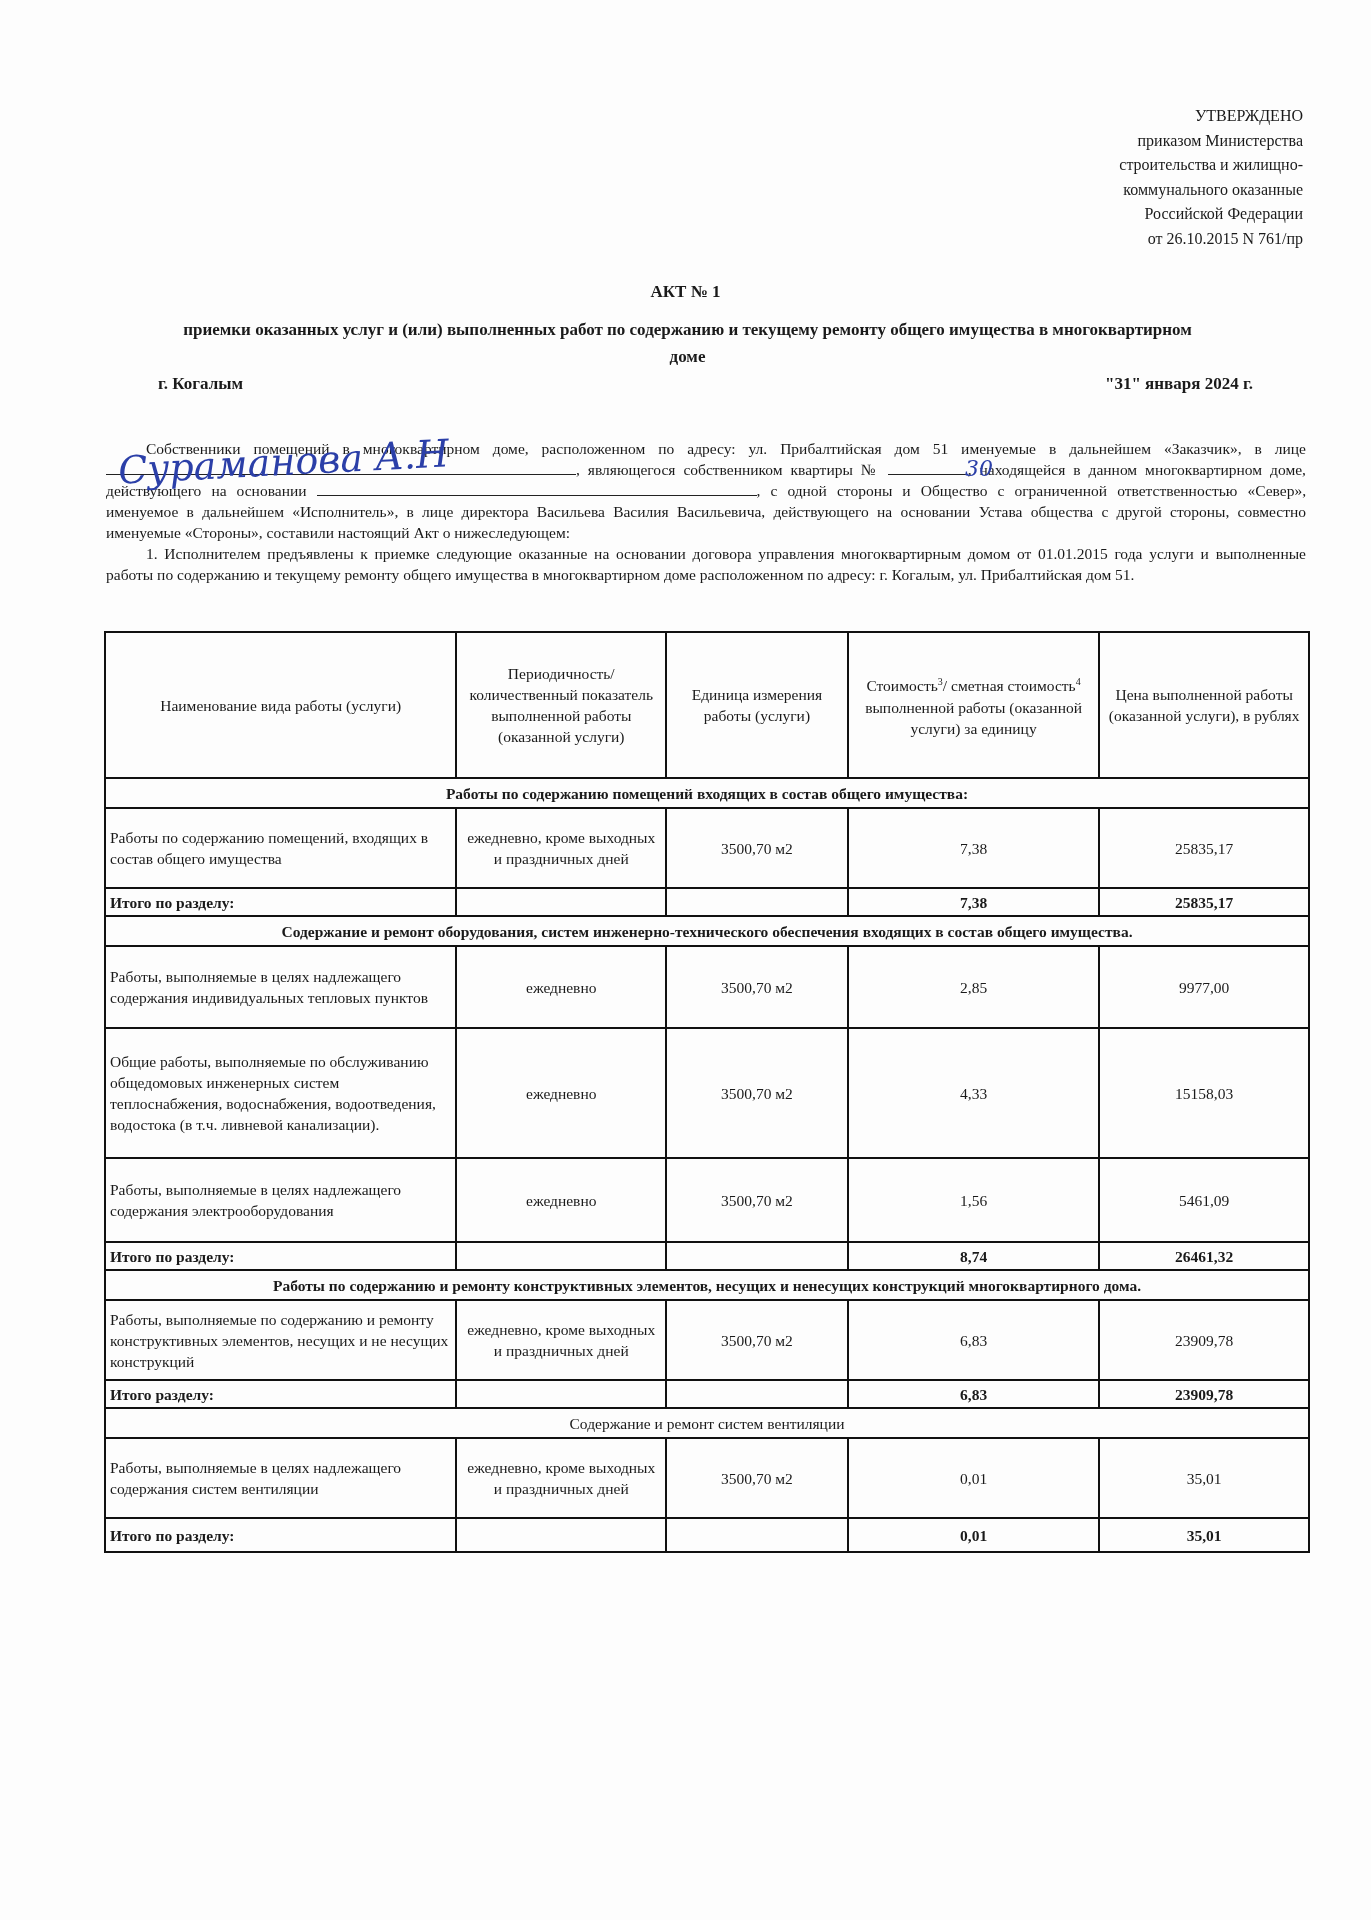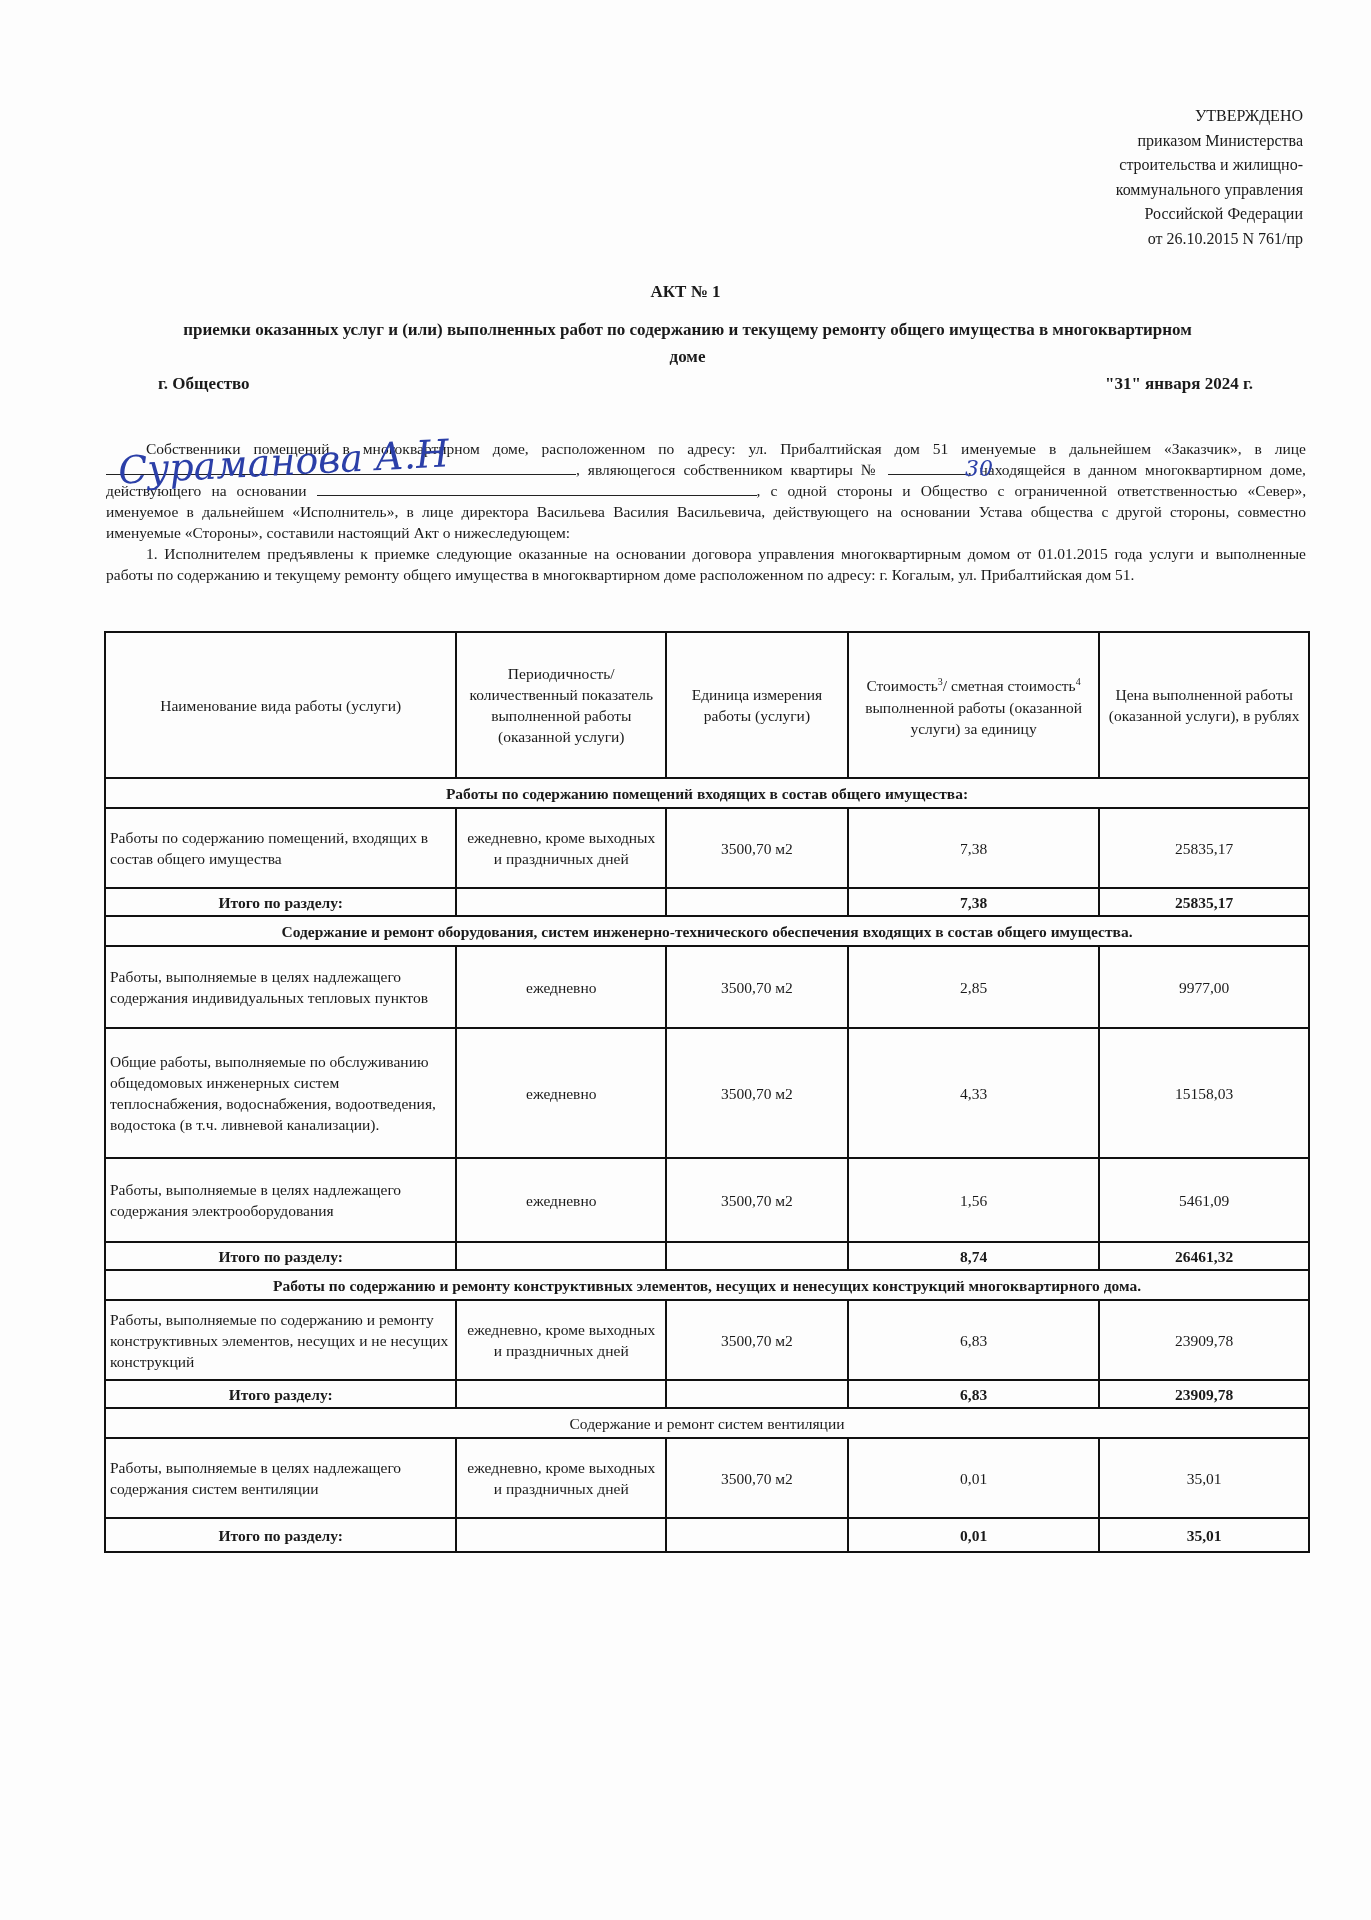--- a/index.html
+++ b/index.html
@@ -40,39 +40,39 @@
     border: 2px solid #111; padding: 2px 4px; vertical-align: middle;
   }
   table.acts th { font-weight: normal; text-align: center; height: 140px; }
   .c1 { width: 342px; text-align: left; font-family: Liberation Serif, serif; }
   .c2 { width: 200px; text-align: center; }
   .c3 { width: 172px; text-align: center; }
   .c4 { width: 242px; text-align: center; }
   .c5 { width: 200px; text-align: center; }
   tr.section td { text-align: center; font-weight: bold; height: 24px; }
   tr.section.plain td { font-weight: normal; }
-  tr.total td { font-weight: bold; height: 22px; text-align: center; }
+  tr.total td { font-weight: bold; height: 22px; }
   tr.total td.c1 { font-weight: bold; }
   sup { font-size: 10px; }
 </style>
 </head>
 <body>
 
 <div class="approved">
   <div>УТВЕРЖДЕНО</div>
   <div>приказом Министерства</div>
   <div>строительства и жилищно-</div>
-  <div>коммунального управления</div>
+  <div>коммунального оказанные</div>
   <div>Российской Федерации</div>
   <div>от 26.10.2015 N 761/пр</div>
 </div>
 
 <div class="title">АКТ № 1</div>
 <div class="subtitle">приемки оказанных услуг и (или) выполненных работ по содержанию и текущему ремонту общего имущества в многоквартирном доме</div>
-<div class="city">г. Общество</div>
+<div class="city">г. Когалым</div>
 <div class="date">"31" января 2024 г.</div>
 
 <div class="para">
   <p>
     <span>Собственники помещений в многоквартирном доме, расположенном по адресу: ул. Прибалтийская дом 51 именуемые в дальнейшем «Заказчик», в лице</span>
     <span class="blank" style="width:470px"></span><span>, являющегося собственником квартиры №</span>
     <span class="blank" style="width:80px"></span><span>, находящейся в данном многоквартирном доме, действующего на основании</span>
     <span class="blank" style="width:440px"></span><span>, с одной стороны и Общество с ограниченной ответственностью «Север», именуемое в дальнейшем «Исполнитель», в лице директора Васильева Василия Васильевича, действующего на основании Устава общества с другой стороны, совместно именуемые «Стороны», составили настоящий Акт о нижеследующем:</span>
   </p>
   <p>1. Исполнителем предъявлены к приемке следующие оказанные на основании договора управления многоквартирным домом от 01.01.2015 года услуги и выполненные работы по содержанию и текущему ремонту общего имущества в многоквартирном доме расположенном по адресу:           г. Когалым, ул. Прибалтийская дом 51.</p>

